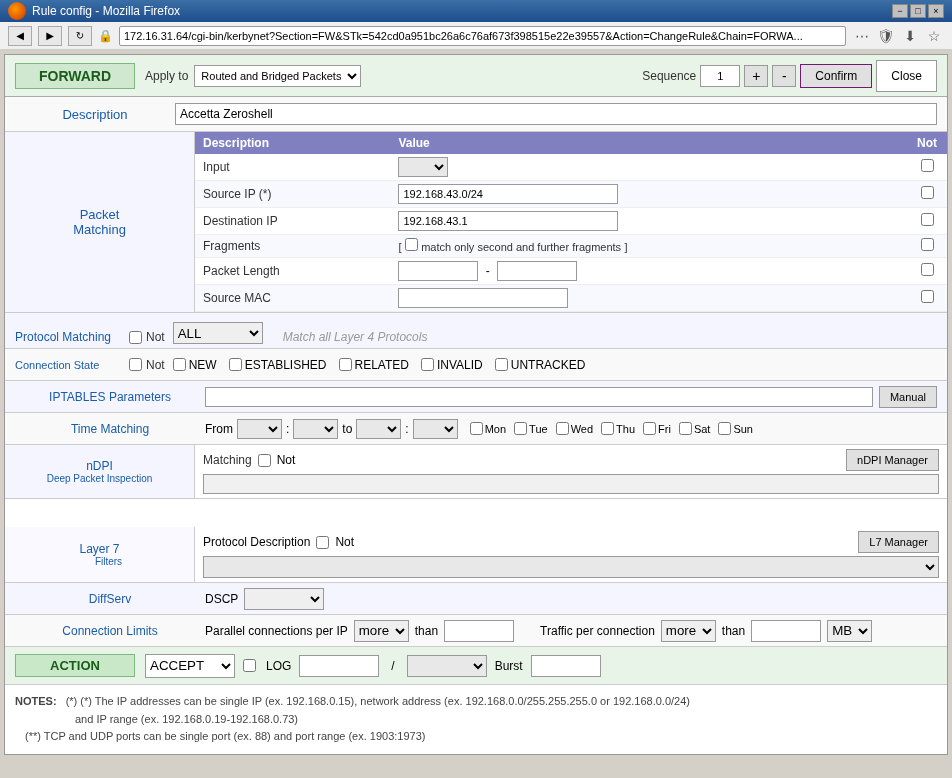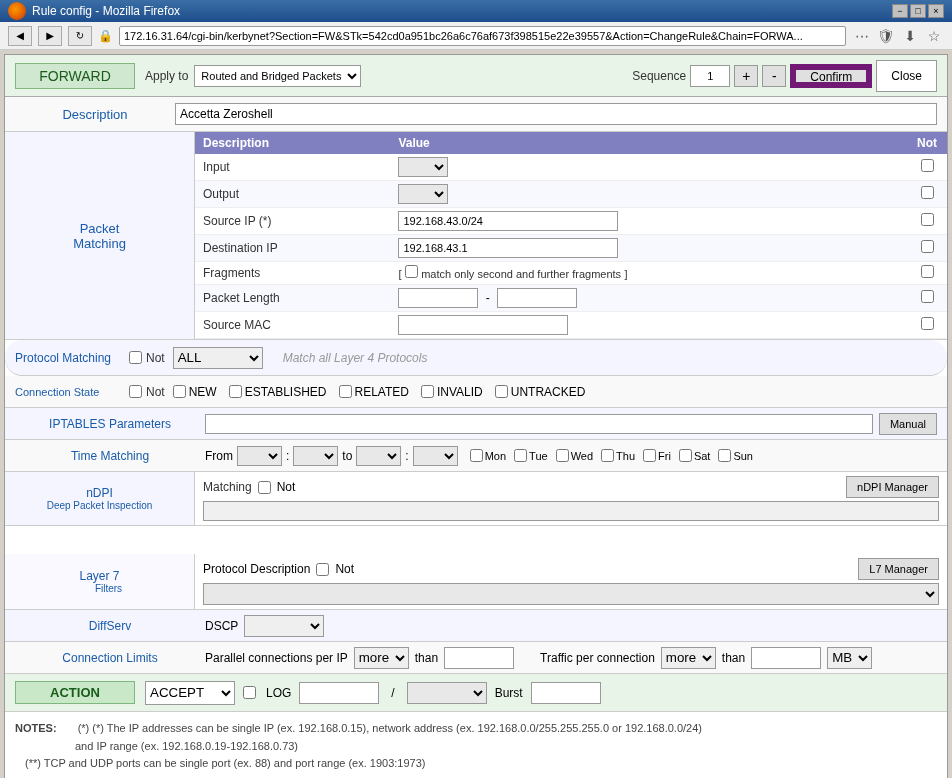--- a/index.html
+++ b/index.html
@@ -98,21 +98,21 @@
       display: flex;
       align-items: center;
       padding: 6px 10px;
       gap: 10px;
       height: 42px;
     }
     .forward-label {
       background: #d0e8d0;
       border: 1px solid #7eb87e;
       color: #1a5c1a;
-      font-weight: normal;
+      font-weight: bold;
       font-size: 14px;
       padding: 4px 20px;
       text-align: center;
       min-width: 120px;
     }
     .apply-to-section {
       display: flex;
       align-items: center;
       gap: 6px;
       font-size: 12px;
@@ -146,21 +146,21 @@
       border: 1px solid #999;
       cursor: pointer;
       font-size: 14px;
       display: flex;
       align-items: center;
       justify-content: center;
     }
     .confirm-btn {
       height: 24px;
       background: #e0e0e0;
-      border: 6px solid #701a75;
+      border: 1px solid #701a75;
       padding: 0 14px;
       cursor: pointer;
       font-size: 12px;
     }
     .close-btn {
       height: 32px;
       background: #ffffff;
       border: 1px solid #999;
       padding: 0 14px;
       cursor: pointer;
@@ -243,26 +243,25 @@
     }
     .row-input-wide { width: 220px; }
     .row-input-med { width: 80px; }
     .checkbox-col { text-align: center; }
     .dash-sep { margin: 0 4px; }
     .fragments-text { font-size: 11px; color: #333; }
 
     
     .protocol-row {
       display: flex;
-      align-items: center;
+      align-items: flex-end;
       border-bottom: 1px solid #ccc;
       padding: 4px 10px;
       background: #f5f5ff;
       min-height: 36px;
-      border-radius: 17px;
     }
     .proto-label {
       color: #1a5caa;
       font-size: 12px;
       min-width: 110px;
     }
     .not-checkbox { margin: 0 4px; }
     .not-label { margin-right: 8px; color: #333; }
     .proto-select {
       height: 22px;
@@ -589,21 +588,21 @@
     
     .notes-section {
       padding: 8px 10px;
       background: white;
       font-size: 11px;
       color: #444;
       line-height: 1.6;
     }
     .notes-title {
       font-weight: bold;
-      margin-right: 18px;
+      margin-right: 6px;
     }
 
     .firefox-icon {
       width: 18px;
       height: 18px;
       background: radial-gradient(circle at 40% 40%, #ff9900, #cc3300);
       border-radius: 50%;
       display: inline-block;
     }
   </style>
@@ -672,29 +671,20 @@
       <thead>
         <tr>
           <th>Description</th>
           <th>Value</th>
           <th class="not-col">Not</th>
         </tr>
       </thead>
       <tbody>
         <tr>
           <td class="row-label">Input</td>
-          <td>
-            <select class="row-select"><option></option></select>
-          </td>
-          <td class="checkbox-col">
-            <input type="checkbox" style="">
-          </td>
-        </tr>
-        <tr>
-          <td class="row-label">Output</td>
           <td>
             <select class="row-select"><option></option></select>
           </td>
           <td class="checkbox-col">
             <input type="checkbox" style="">
           </td>
         </tr>
         <tr>
           <td class="row-label">Source IP (*)</td>
           <td>

